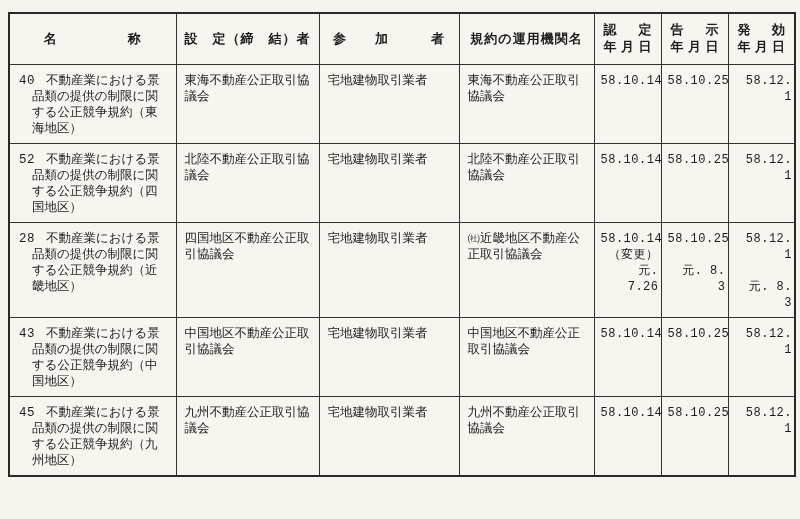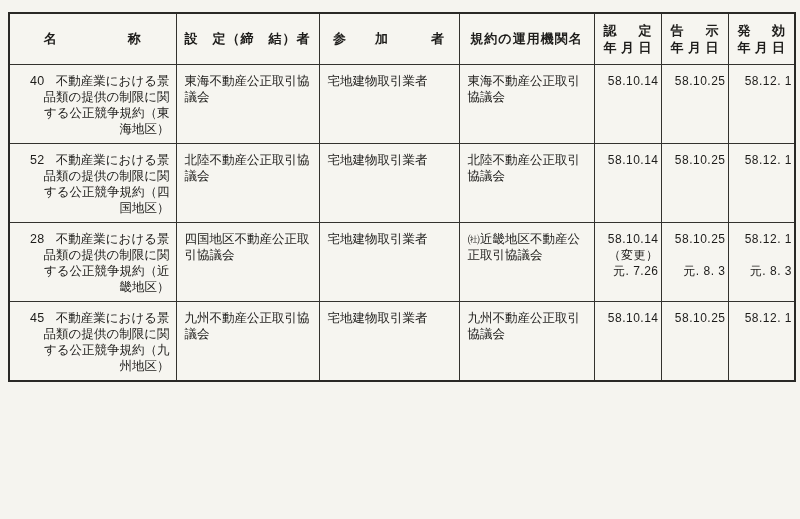--- a/index.html
+++ b/index.html
@@ -9,20 +9,21 @@
     height: 519px;
     background: #f5f4ef;
     font-family: "Liberation Sans", sans-serif;
     color: #1d1c1a;
     overflow: hidden;
   }
   .page {
     position: relative;
     width: 792px;
     height: 519px;
+    font-family: Liberation Mono, monospace;
   }
   table.doc-table {
     position: absolute;
     left: 8px;
     top: 12px;
     width: 786px;
     border-collapse: collapse;
     table-layout: fixed;
     background: #f6f5f0;
   }
@@ -56,21 +57,20 @@
     line-height: 16px;
     padding: 8px 6px 6px 8px;
     height: 58px;
   }
   tbody tr.data-row:nth-child(1) td,
   tbody tr.data-row:nth-child(7) td { height: 62px; }
   td.c-name { padding-left: 9px; padding-right: 6px; }
   .hang {
     padding-left: 13px;
     text-indent: -13px;
-    text-align: right;
   }
   .row-no {
     display: inline-block;
     text-indent: 0;
     margin-right: 11px;
     letter-spacing: 0.5px;
   }
   td.c-date {
     white-space: pre-line;
     font-size: 12px;
@@ -156,20 +156,33 @@
 （変更）
 元. 7.26</td>
     <td class="c-date">58.10.25
 
 元. 8. 3</td>
     <td class="c-date">58.12. 1
 
 元. 8. 3</td>
   </tr>
 
+  <tr class="data-row">
+    <td class="c-name">
+      <div class="hang">
+        <span class="row-no">43</span><span>不動産業における景品類の提供の制限に関する公正競争規約（中国地区）</span>
+      </div>
+    </td>
+    <td>中国地区不動産公正取引協議会</td>
+    <td>宅地建物取引業者</td>
+    <td>中国地区不動産公正取引協議会</td>
+    <td class="c-date">58.10.14</td>
+    <td class="c-date">58.10.25</td>
+    <td class="c-date">58.12. 1</td>
+  </tr>
 
 
   <tr class="data-row">
     <td class="c-name">
       <div class="hang">
         <span class="row-no">45</span><span>不動産業における景品類の提供の制限に関する公正競争規約（九州地区）</span>
       </div>
     </td>
     <td>九州不動産公正取引協議会</td>
     <td>宅地建物取引業者</td>

